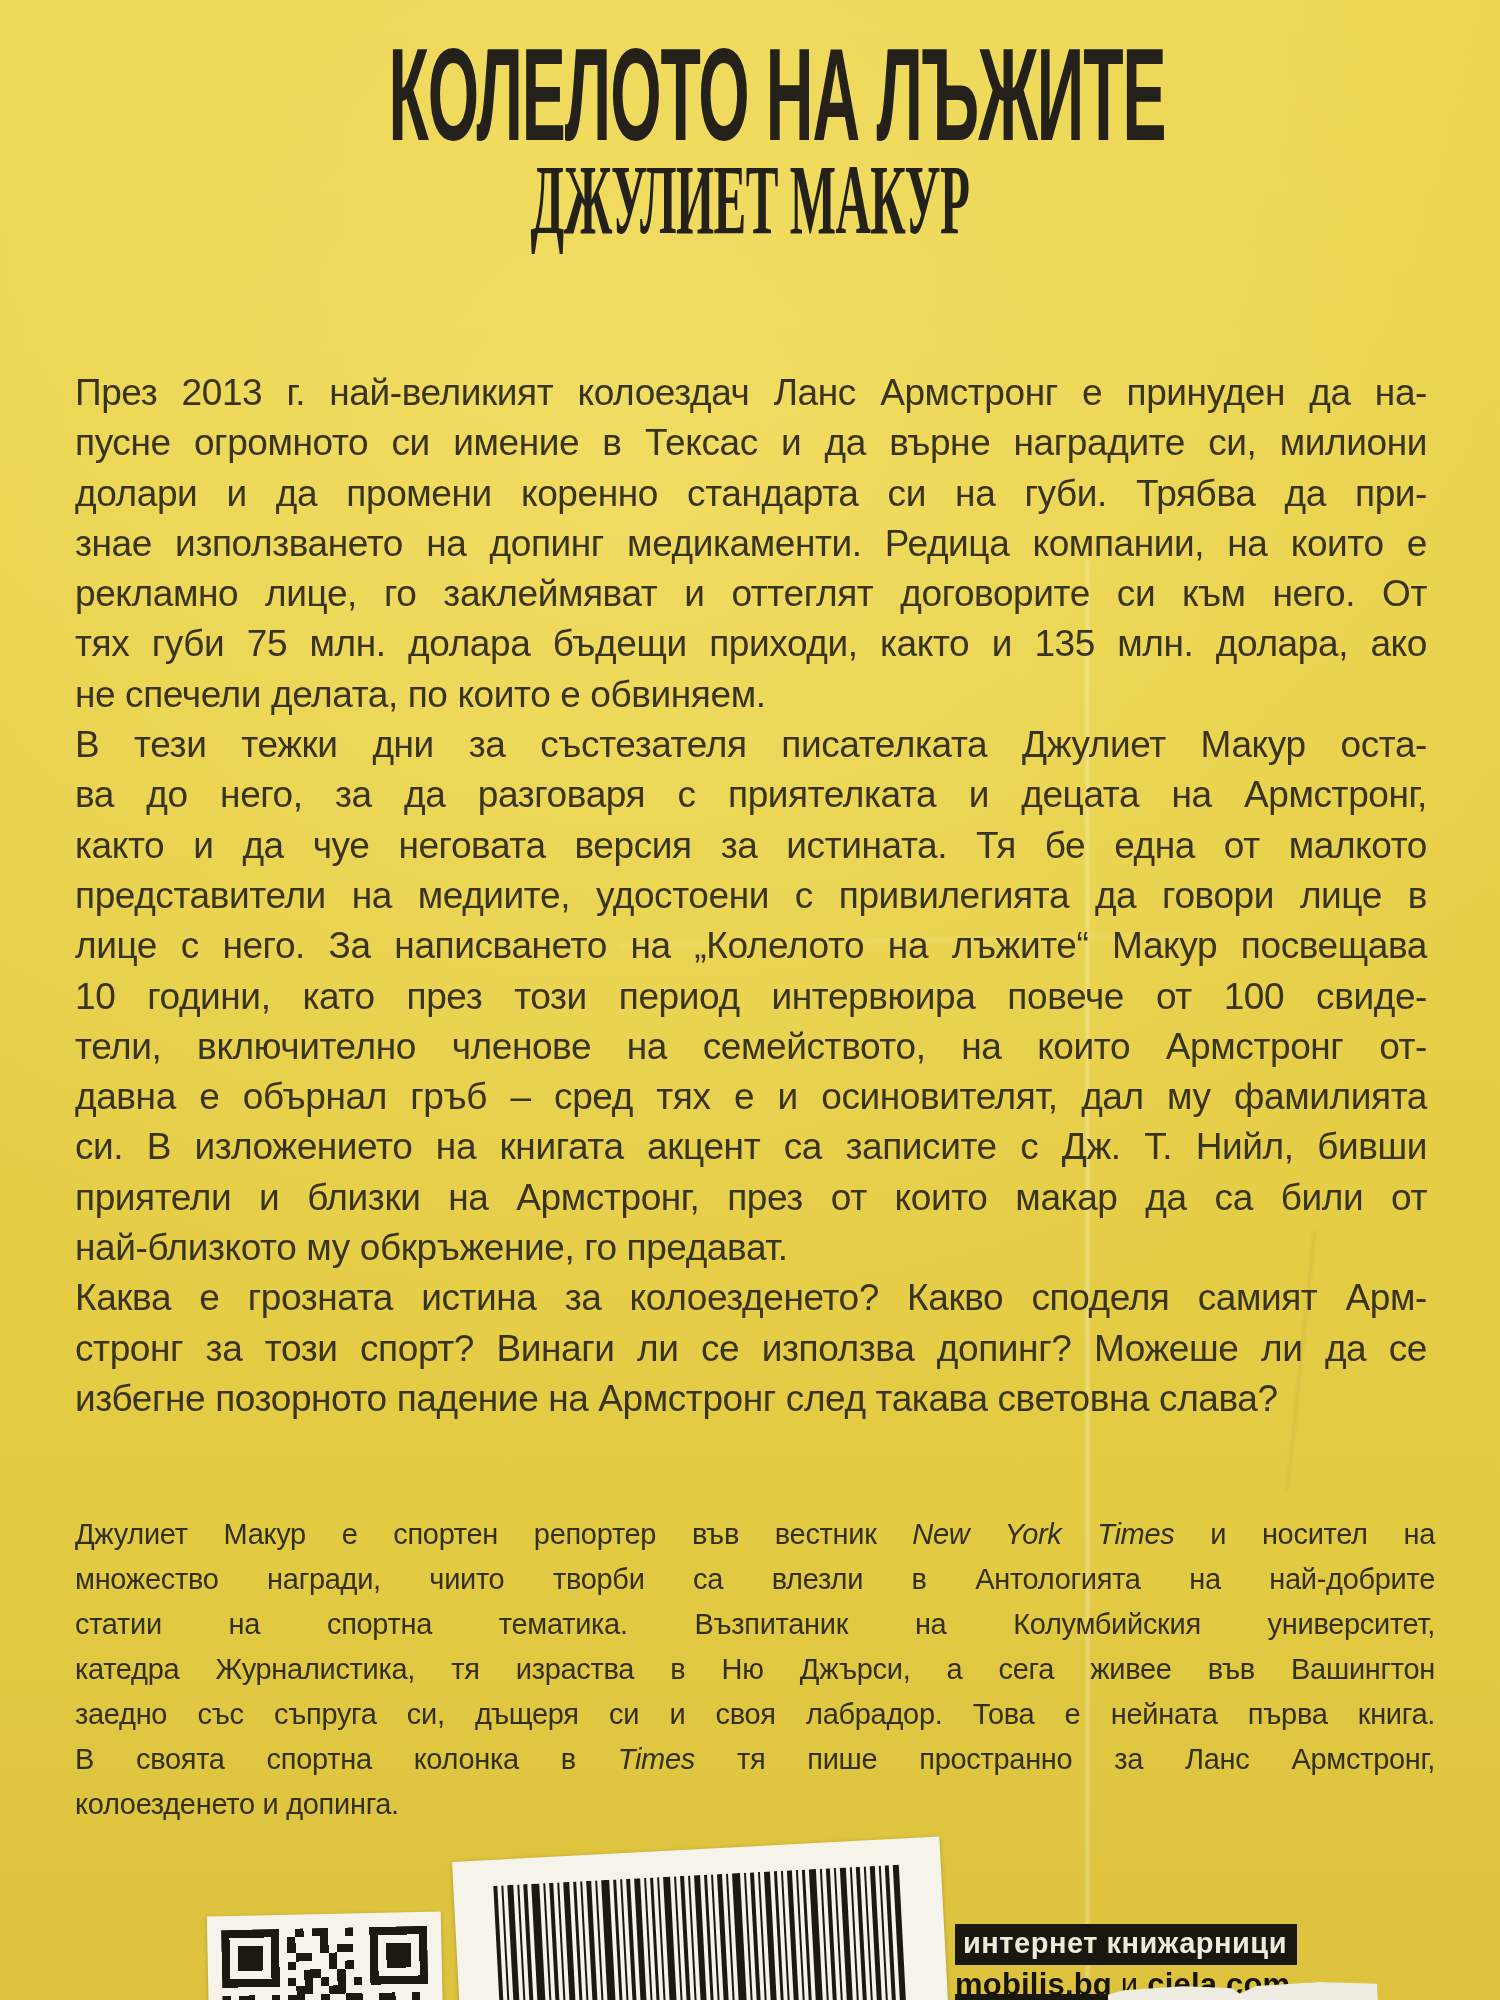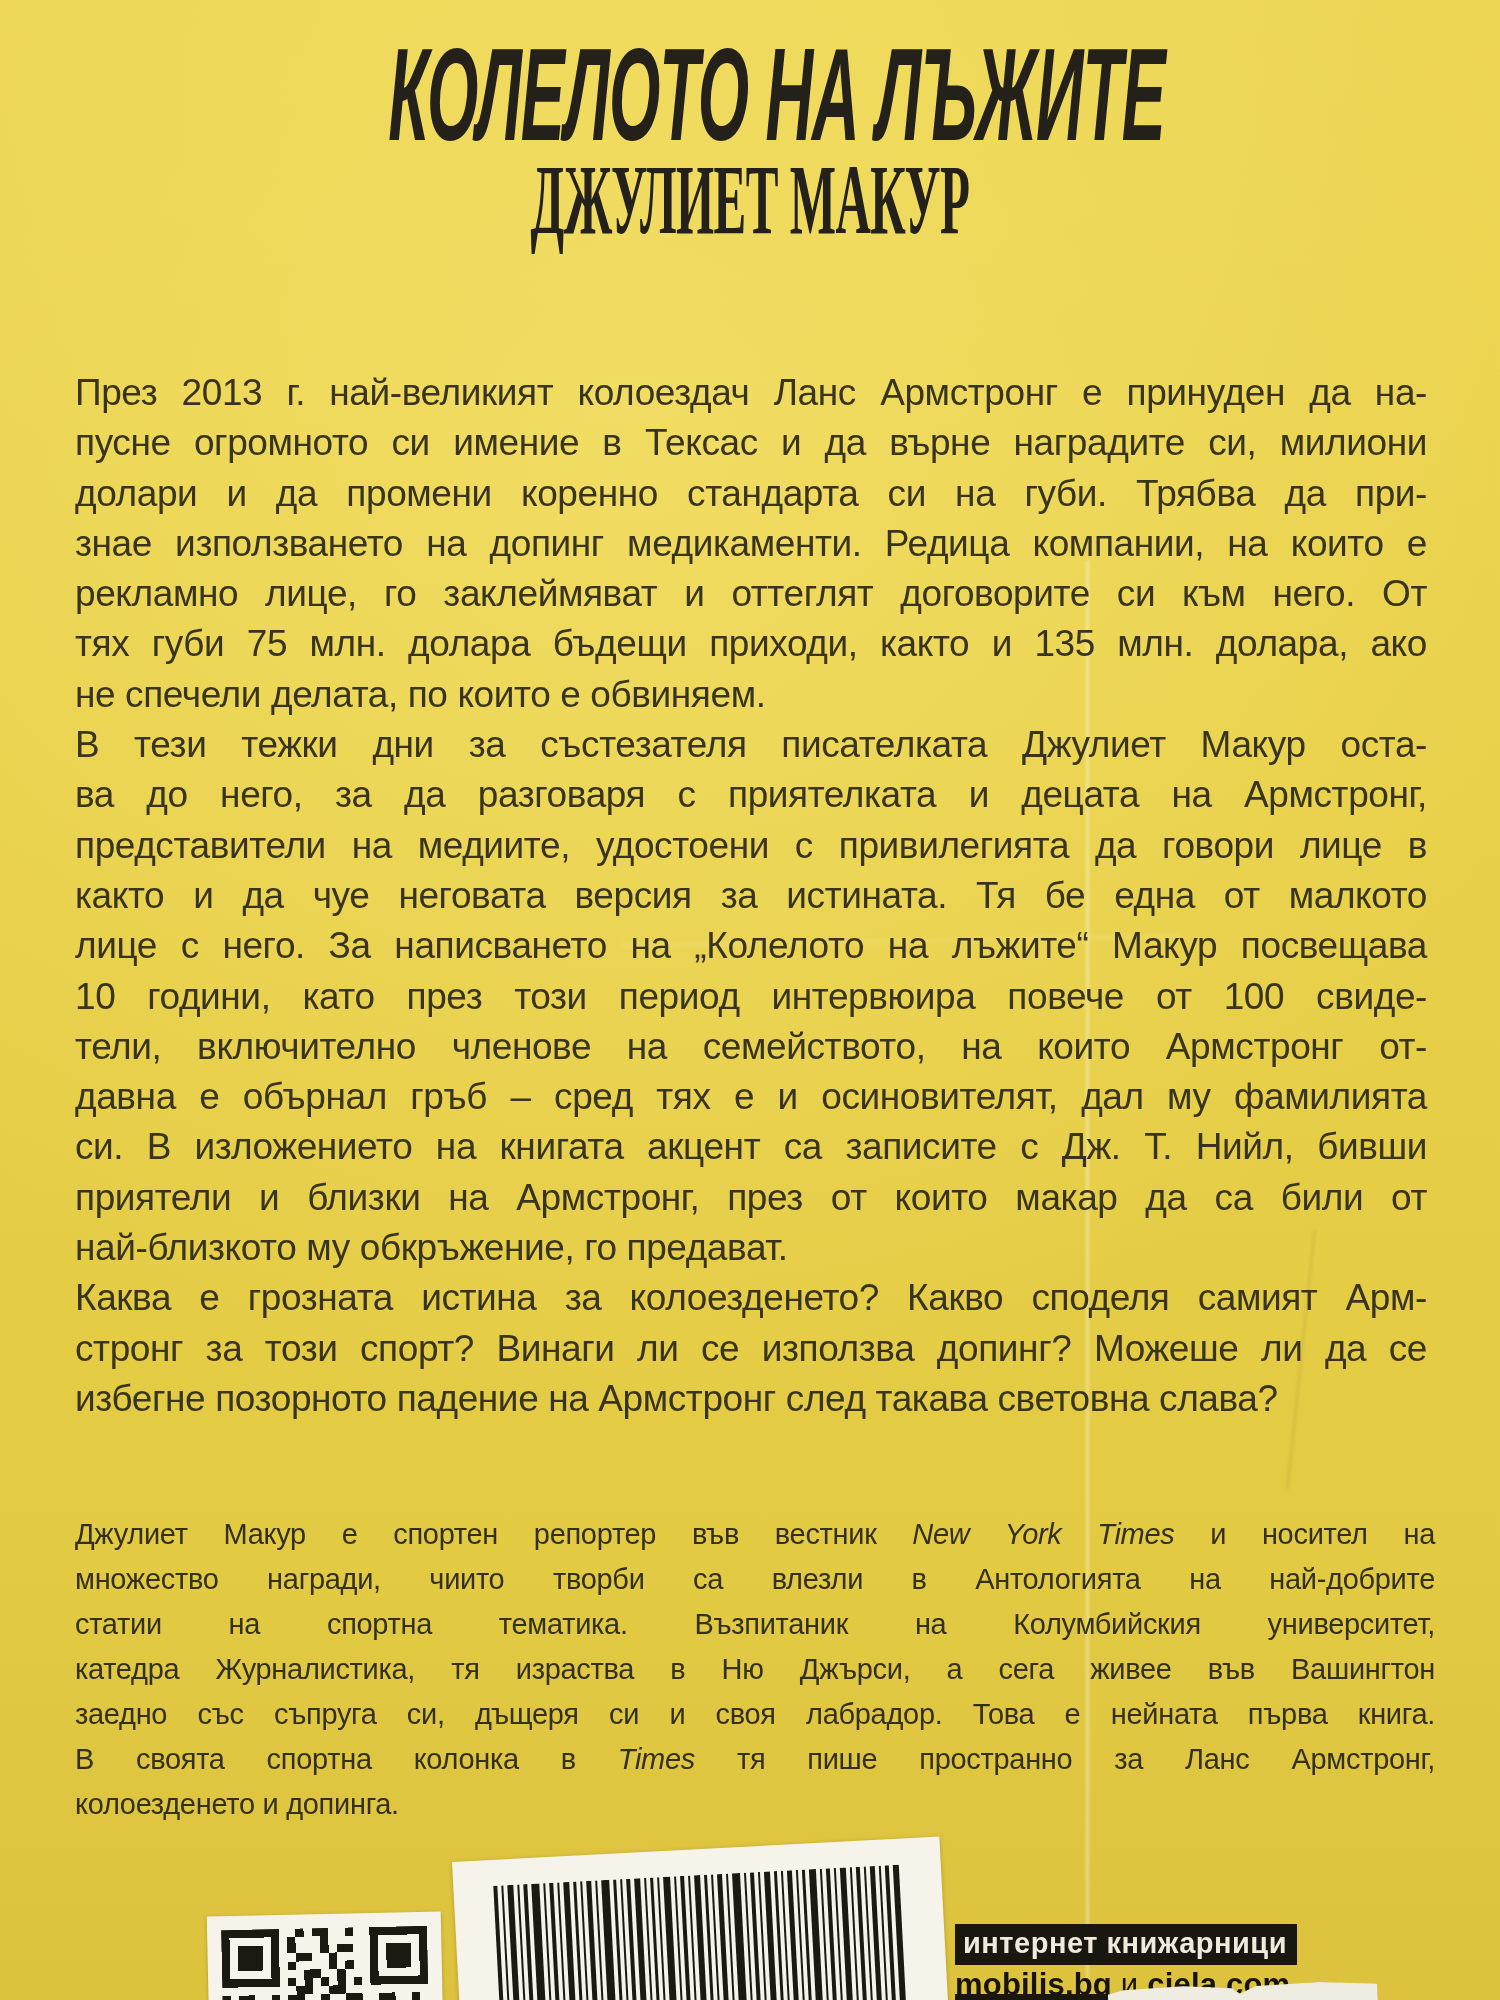--- a/index.html
+++ b/index.html
@@ -13,21 +13,21 @@
     background:
       radial-gradient(120% 90% at 42% 22%, rgba(255,240,140,.35) 0%, rgba(255,240,140,0) 55%),
       linear-gradient(180deg,#ecd552 0%,#e8d049 40%,#e3ca43 78%,#dcc23d 100%),
       #e8d049;
   }
   .crease{position:absolute;pointer-events:none;}
   .crease.v1{left:1086px;top:560px;width:3px;height:1430px;background:rgba(255,250,228,.42);filter:blur(1.6px);}
   .crease.v2{left:1300px;top:1230px;width:2px;height:260px;background:rgba(120,100,20,.18);filter:blur(1.5px);transform:rotate(6deg);}
   .crease.h1{left:620px;top:940px;width:560px;height:2px;background:rgba(255,250,228,.25);filter:blur(2px);transform:rotate(-1deg);}
 
-  .title-wrap{position:absolute;left:0;top:26px;width:1500px;text-align:left;font-style:italic;}
+  .title-wrap{position:absolute;left:0;top:26px;width:1500px;text-align:left;}
   .title{
     display:inline-block;transform:scaleX(.5);transform-origin:top center;
     font-size:132px;line-height:1.04;font-weight:bold;color:#23211a;
     letter-spacing:-2px;white-space:nowrap;
   }
   .author-wrap{position:absolute;left:0;top:150px;width:1500px;text-align:center;font-family:Liberation Serif, serif;}
   .author{
     display:inline-block;transform:scaleX(.49);transform-origin:top center;
     font-size:100px;line-height:1;font-weight:bold;color:#23211a;
     letter-spacing:-1px;white-space:nowrap;
@@ -91,22 +91,22 @@
         <div class="line">пусне огромното си имение в Тексас и да върне наградите си, милиони</div>
         <div class="line">долари и да промени коренно стандарта си на губи. Трябва да при-</div>
         <div class="line">знае използването на допинг медикаменти. Редица компании, на които е</div>
         <div class="line">рекламно лице, го заклеймяват и оттеглят договорите си към него. От</div>
         <div class="line">тях губи 75 млн. долара бъдещи приходи, както и 135 млн. долара, ако</div>
         <div class="line final">не спечели делата, по които е обвиняем.</div>
       </div>
     <div>
         <div class="line">В тези тежки дни за състезателя писателката Джулиет Макур оста-</div>
         <div class="line">ва до него, за да разговаря с приятелката и децата на Армстронг,</div>
+        <div class="line">както и да чуе неговата версия за истината. Тя бе една от малкото</div>
         <div class="line">представители на медиите, удостоени с привилегията да говори лице в</div>
-        <div class="line">както и да чуе неговата версия за истината. Тя бе една от малкото</div>
         <div class="line">лице с него. За написването на „Колелото на лъжите“ Макур посвещава</div>
         <div class="line">10 години, като през този период интервюира повече от 100 свиде-</div>
         <div class="line">тели, включително членове на семейството, на които Армстронг от-</div>
         <div class="line">давна е обърнал гръб – сред тях е и осиновителят, дал му фамилията</div>
         <div class="line">си. В изложението на книгата акцент са записите с Дж. Т. Нийл, бивши</div>
         <div class="line">приятели и близки на Армстронг, през от които макар да са били от</div>
         <div class="line final">най-близкото му обкръжение, го предават.</div>
       </div>
     <div>
         <div class="line">Каква е грозната истина за колоезденето? Какво споделя самият Арм-</div>

